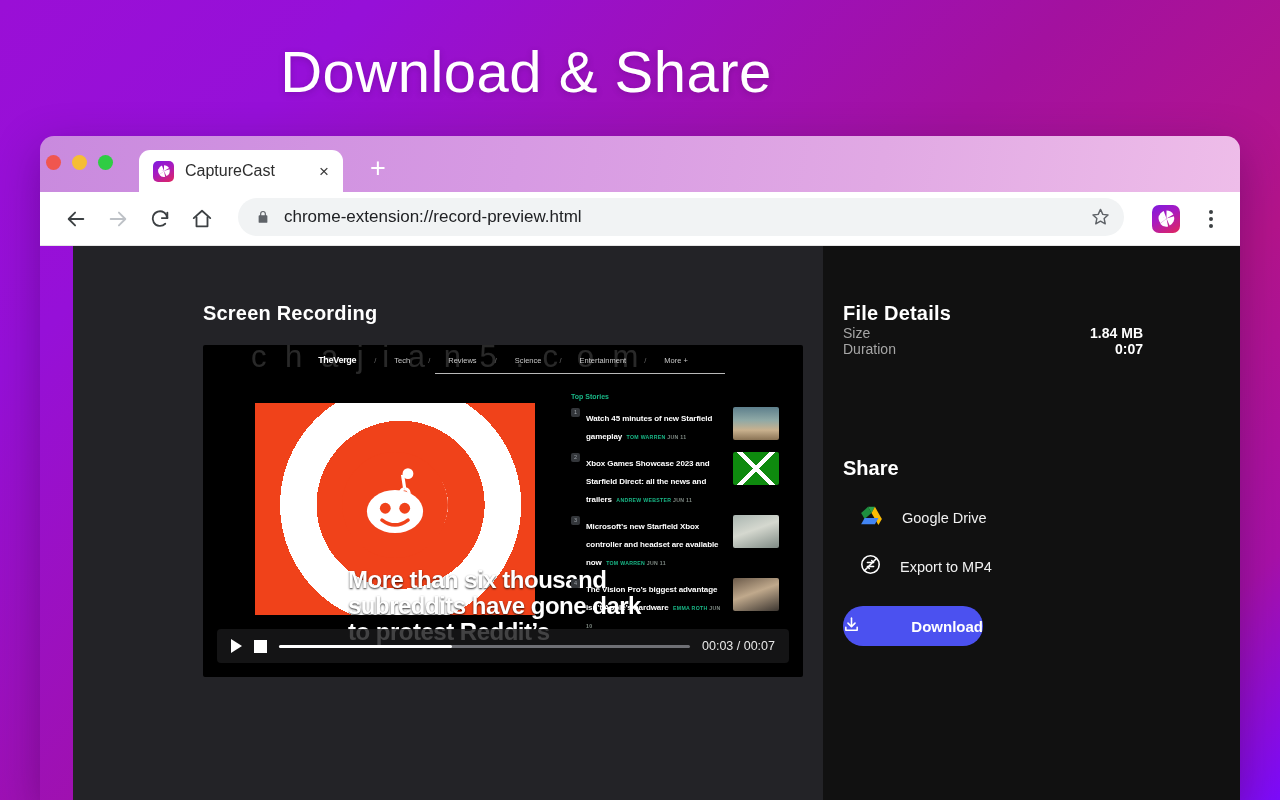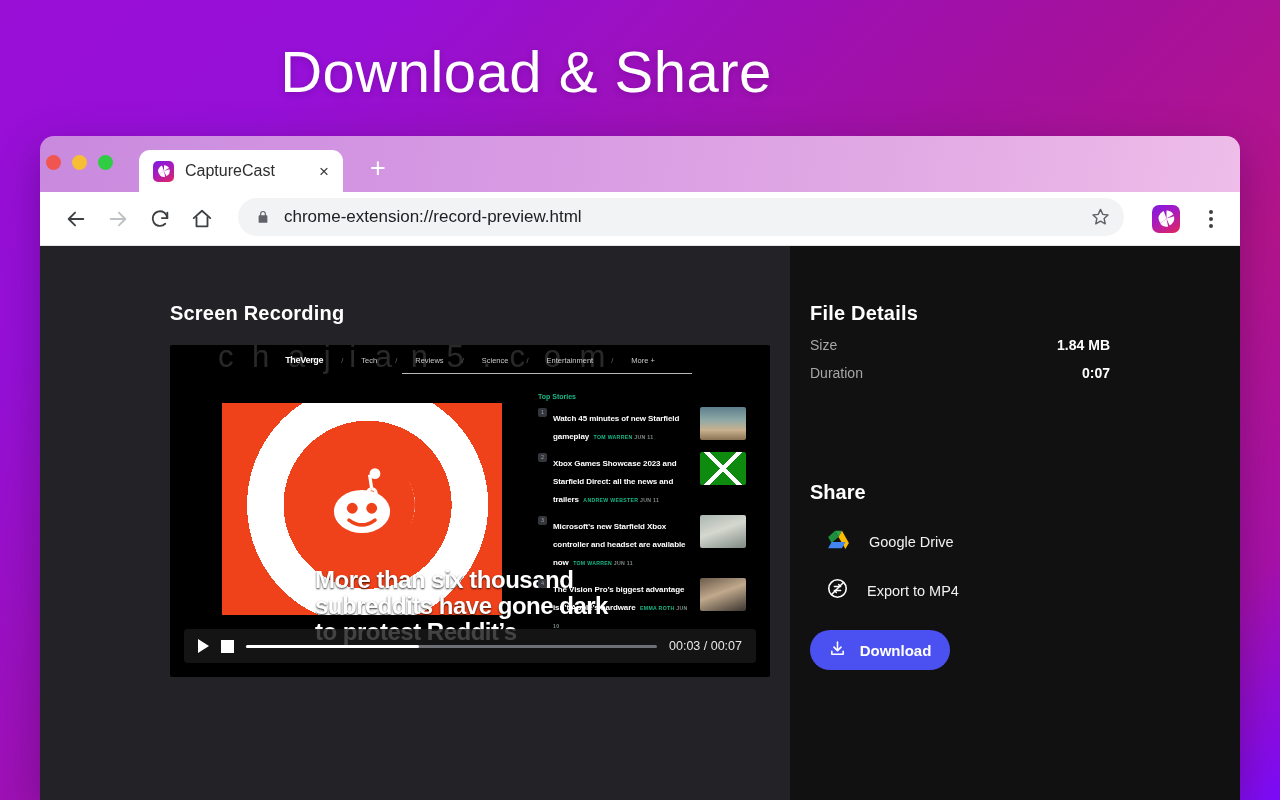--- a/index.html
+++ b/index.html
@@ -107,21 +107,21 @@
     cursor: pointer; flex: none;
   }
   .kebab {
     width: 30px; margin-left: 10px;
     display:flex; flex-direction: column; align-items:center; gap:3px;
     cursor: pointer;
   }
   .kebab i { width: 4px; height: 4px; border-radius: 50%; background: #3c4043; display:block; }
   
   .page { flex: 1; display: flex; min-height: 0; }
-  .left-pane { width: 750px; background: #232327; padding: 56px 0 0 130px; }
+  .left-pane { width: 750px; background: #232327; padding: 56px 0 0 130px; margin-left: 33px; }
   .right-pane { flex: 1; background: #111111; padding: 56px 0 0 20px; }
   .section-title { color: #ffffff; font-size: 20px; font-weight: 700; letter-spacing: .2px; }
   
   .video-wrap {
     margin-top: 20px;
     width: 600px; height: 332px;
     background: #000;
     position: relative;
     overflow: hidden;
     border-radius: 2px;
@@ -183,38 +183,38 @@
   }
   .vplay { width:0; height:0; border-left:11px solid #fff; border-top:7px solid transparent; border-bottom:7px solid transparent; cursor:pointer; flex:none;}
   .vstop { width:13px; height:13px; background:#fff; cursor:pointer; flex:none; }
   .vtrack { flex:1; height:3px; background:#6f7075; border-radius:2px; position:relative; cursor:pointer; }
   .vfill { position:absolute; left:0; top:0; bottom:0; width:42%; background:#ffffff; border-radius:2px; }
   .vtime { color:#e8e8e8; font-size:12.5px; white-space:nowrap; }
   
   .rp-inner { padding-left: 0; }
   .meta-row {
     display:flex; justify-content:space-between; align-items:flex-start;
-    width: 300px; margin-top: 12px; gap: 7px;
+    width: 300px;  gap: 7px;
   }
   .meta-row:first-of-type { margin-top: 20px; }
   .meta-k { color:#a6a6a6; font-size:14px; }
   .meta-v { color:#ffffff; font-size:14px; font-weight:700; }
   .share-title { color:#ffffff; font-size:20px; font-weight:700; margin-top: 100px; }
   .share-item {
     display:flex; align-items:center; gap:20px;
     margin-top: 26px; margin-left: 18px;
     cursor:pointer; width: max-content;
   }
   .share-label { color:#f1f1f1; font-size:14.5px; }
   .dl-btn {
     margin-top: 28px; margin-left: 0;
     width: 140px; height: 40px;
     background: #4b51f0;
     border-radius: 20px;
-    display:flex; align-items:center; justify-content:center; gap:14px;
+    display:flex; align-items:center; justify-content:space-between; gap:14px;
     cursor:pointer; border:none;
   }
   .dl-label { color:#ffffff; font-size:15px; font-weight:600; }
 </style>
 </head>
 <body>
 
 <div class="hero-title">Download &amp; Share</div>
 
 <div class="browser">

